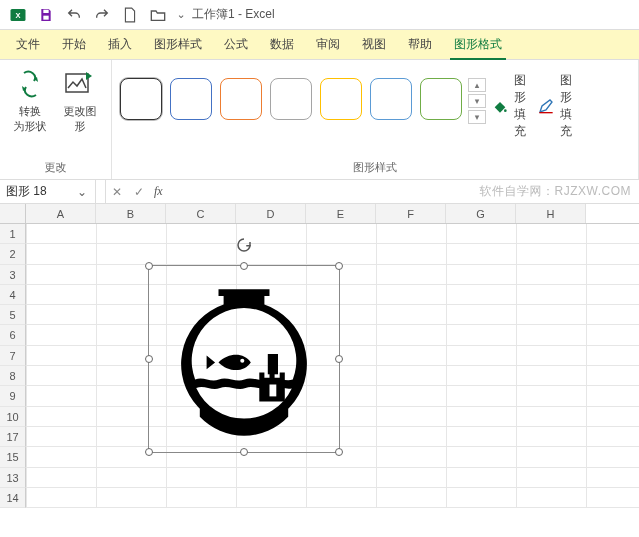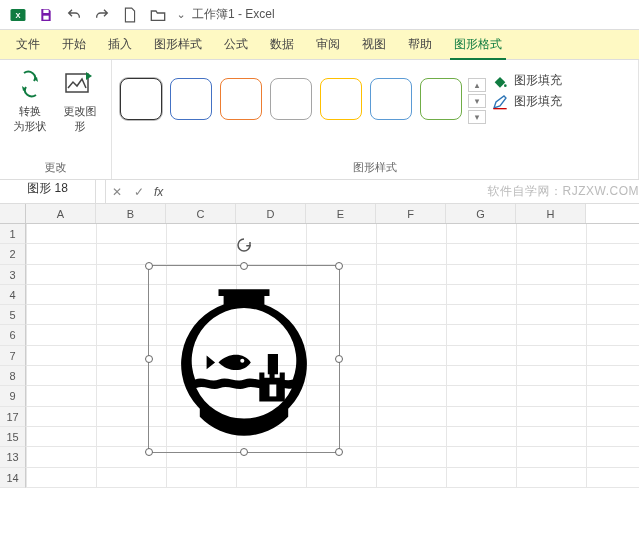--- a/index.html
+++ b/index.html
@@ -22,34 +22,34 @@
 
 
 .ribbon { height:120px; background:#fff; border-bottom:1px solid #ddd; display:flex; }
 .rgroup { border-right:1px solid #e3e3e3; padding:6px 8px 2px 8px; display:flex; flex-direction:column; }
 .rgroup-content { flex:1; display:flex; align-items:flex-start; gap:6px; }
 .rgroup-label { text-align:center; font-size:11px; color:#666; padding:2px 0;}
 .big-btn { width:44px; text-align:center; font-size:11px; color:#444; }
 .big-btn .ic { width:36px; height:36px; margin:0 auto 2px; display:flex; align-items:center; justify-content:center;}
 .style-swatch { width:42px; height:42px; border-radius:8px; background:#fff; }
 .sgrid { display:flex; gap:8px; align-items:center; padding-top:12px; flex-wrap:nowrap;}
-.side-col { display:flex; flex-direction:column; gap:4px; padding-top:6px; width:88px;}
+.side-col { display:flex; gap:4px; padding-top:6px; width:88px;}
 .side-item { display:flex; align-items:center; gap:6px; font-size:12px; color:#444;}
 .side-item svg{flex:0 0 auto}
 .scroll-col{width:18px;display:flex;flex-direction:column;gap:2px;padding-top:12px}
 .scroll-col div{height:14px;border:1px solid #ccc;display:flex;align-items:center;justify-content:center;font-size:9px;color:#777}
 
 
 .fbar { height:24px; border-bottom:1px solid #ddd; display:flex; align-items:stretch; }
-.namebox { width:96px; border-right:1px solid #ddd; display:flex; align-items:center; padding:0 6px; gap:4px;flex-direction:column;}
+.namebox { width:96px; border-right:1px solid #ddd; display:flex; align-items:center; padding:0 6px; gap:4px;}
 .nb-dd { width:14px; text-align:center; color:#666;}
 .fx-area { display:flex; align-items:center; flex:1; }
 .fx-btn { width:22px; text-align:center; color:#888; font-size:12px;}
-.fx-label { font-style:italic; color:#555; padding:0 4px;}
-.watermark { margin-left:auto; color:#bbb; font-size:12px; letter-spacing:0.5px;}
+.fx-label { font-style:italic; color:#555; padding:0 4px;font-family:Liberation Serif, serif;}
+.watermark { margin-left:auto; padding-right:8px; color:#bbb; font-size:12px; letter-spacing:0.5px;}
 
 
 .grid-wrap{position:relative;}
 .colhdrs{display:flex;height:20px;border-bottom:1px solid #ccc;}
 .corner{width:26px;border-right:1px solid #ccc;background:#f3f3f3;}
 .ch{width:70px;border-right:1px solid #e0e0e0;background:#f3f3f3;text-align:center;font-size:11px;color:#555;line-height:20px;}
 .rows{}
 .row{display:flex;height:20.3px;}
 .rh{width:26px;border-right:1px solid #ccc;border-bottom:1px solid #e6e6e6;background:#f3f3f3;text-align:center;font-size:11px;color:#555;line-height:20px;}
 .cells{flex:1;position:relative;border-bottom:1px solid #e6e6e6;}
@@ -244,20 +244,24 @@
       </div>
       <div class="row">
         <div class="rh">8</div>
         <div class="cells"></div>
       </div>
       <div class="row">
         <div class="rh">9</div>
         <div class="cells"></div>
       </div>
       <div class="row">
+        <div class="rh">10</div>
+        <div class="cells"></div>
+      </div>
+      <div class="row">
         <div class="rh">17</div>
         <div class="cells"></div>
       </div>
       <div class="row">
         <div class="rh">15</div>
         <div class="cells"></div>
       </div>
       <div class="row">
         <div class="rh">13</div>
         <div class="cells"></div>

